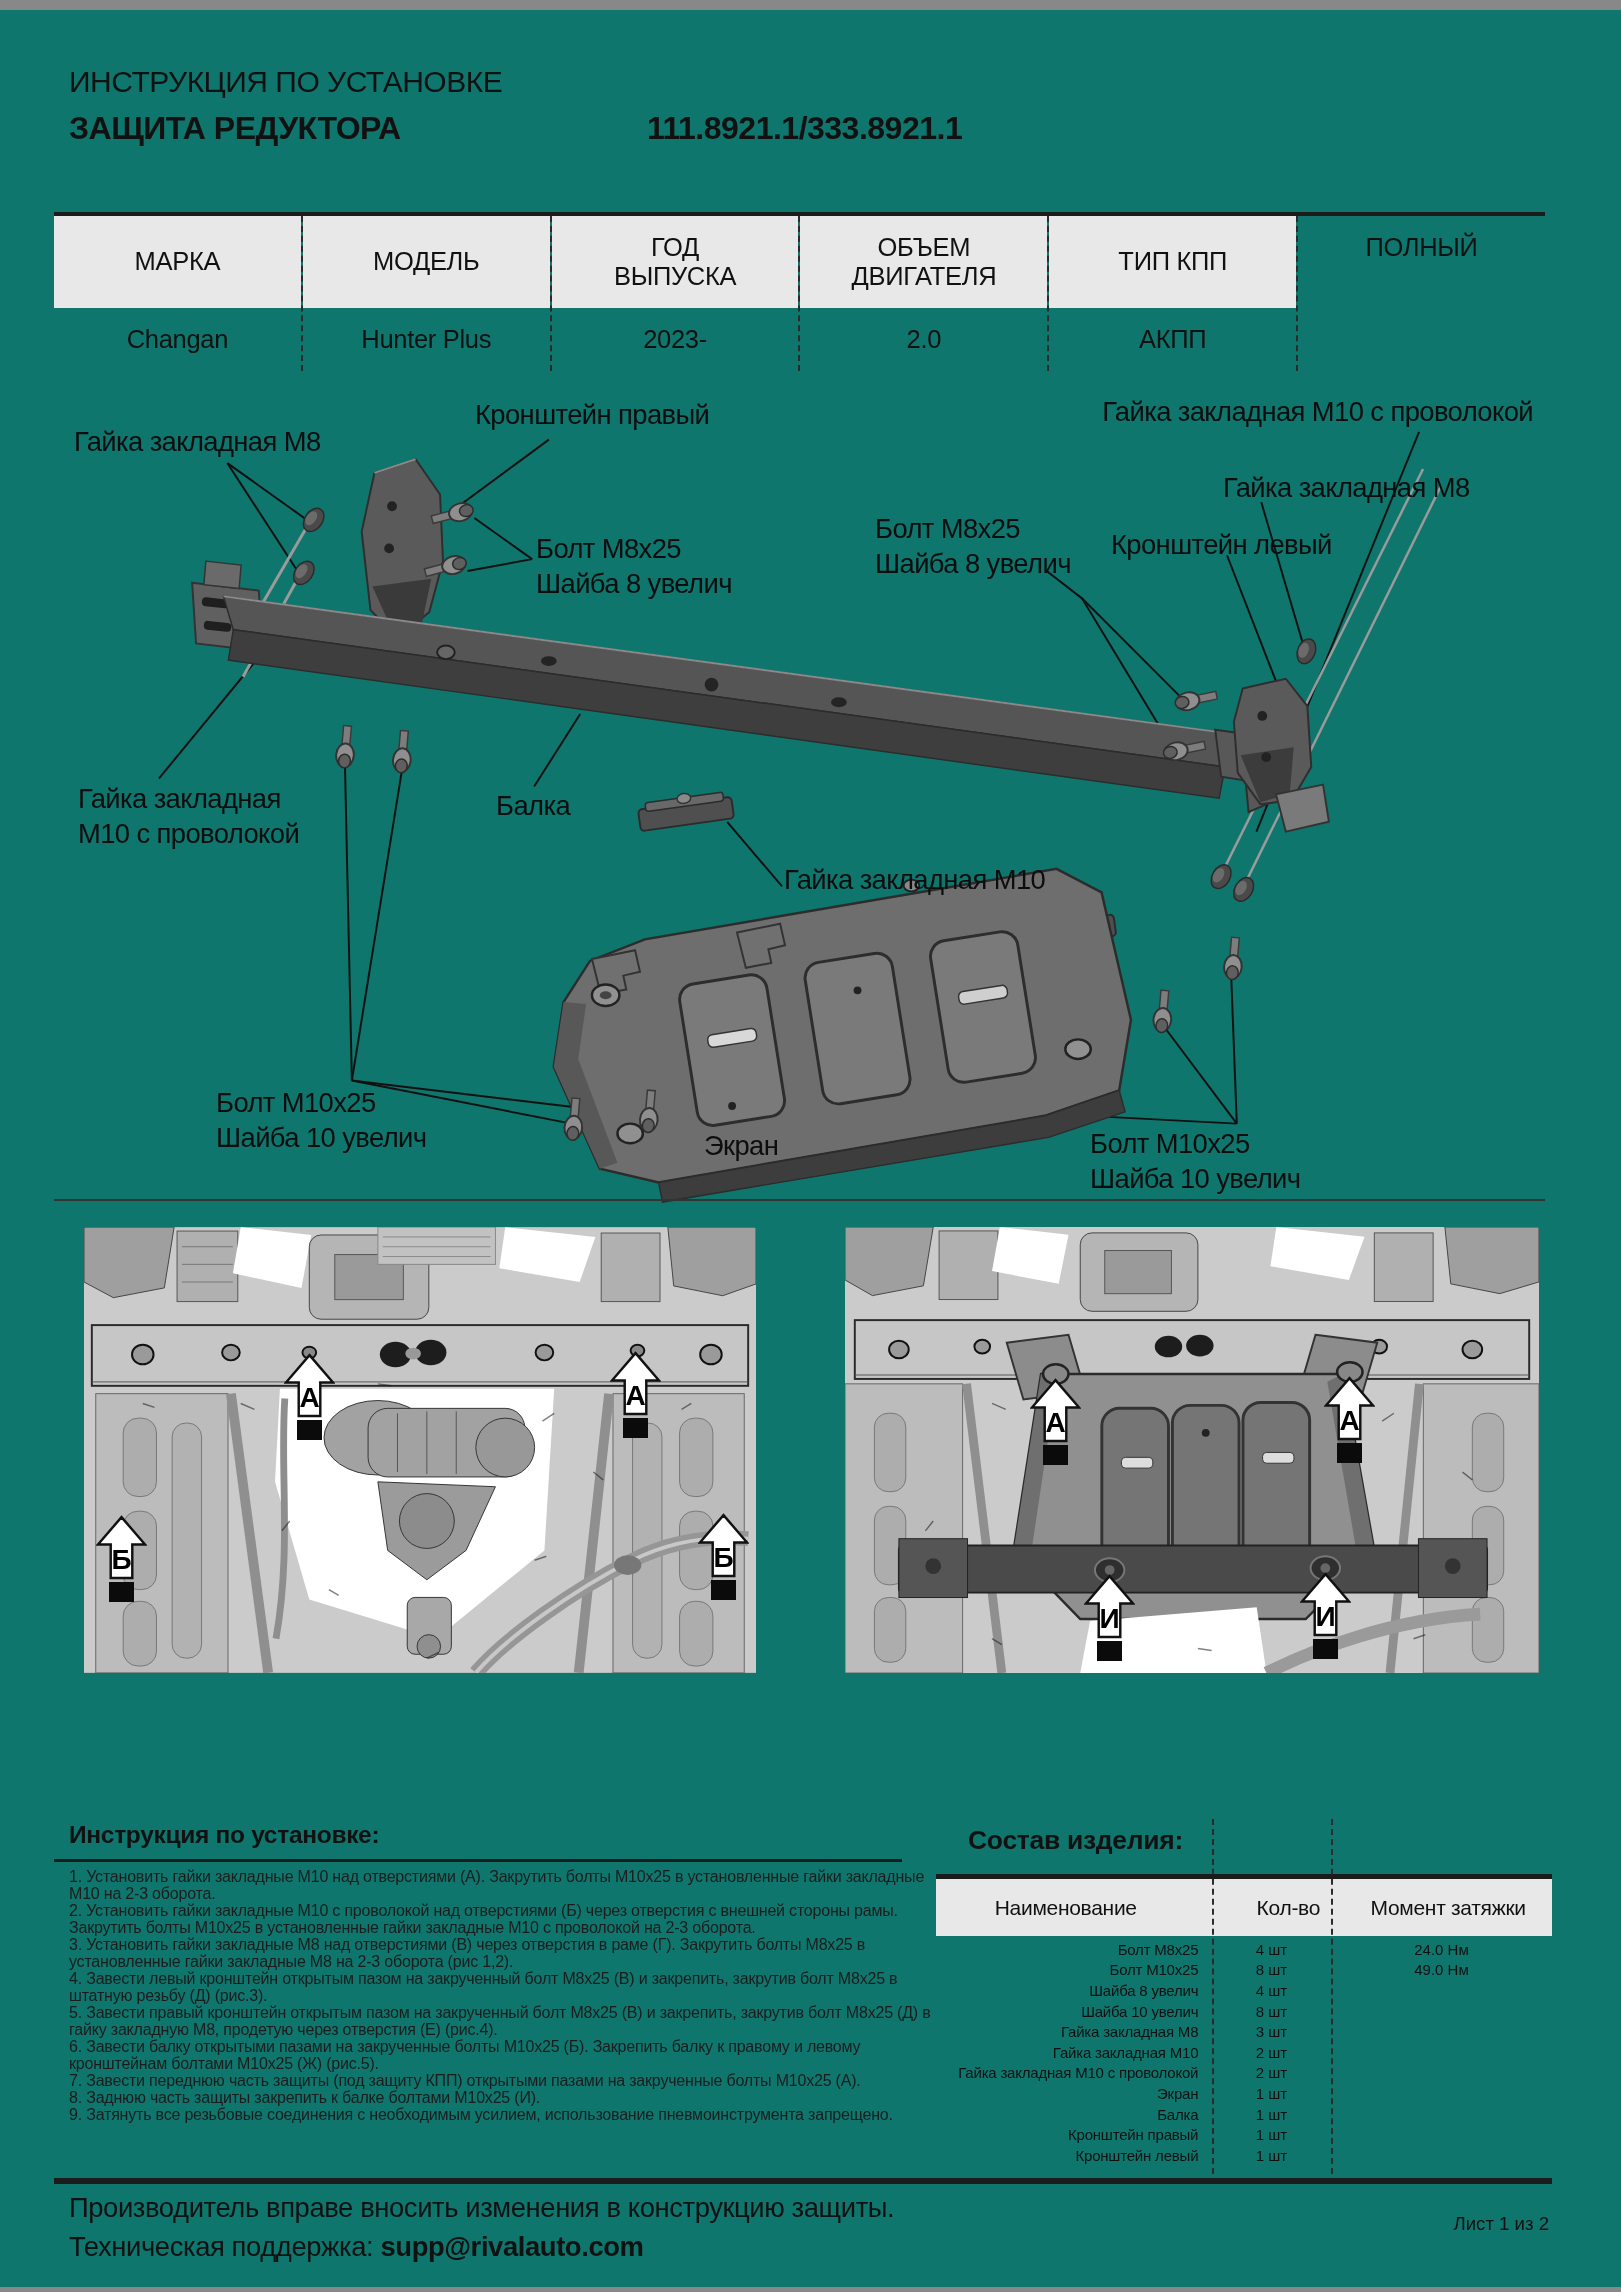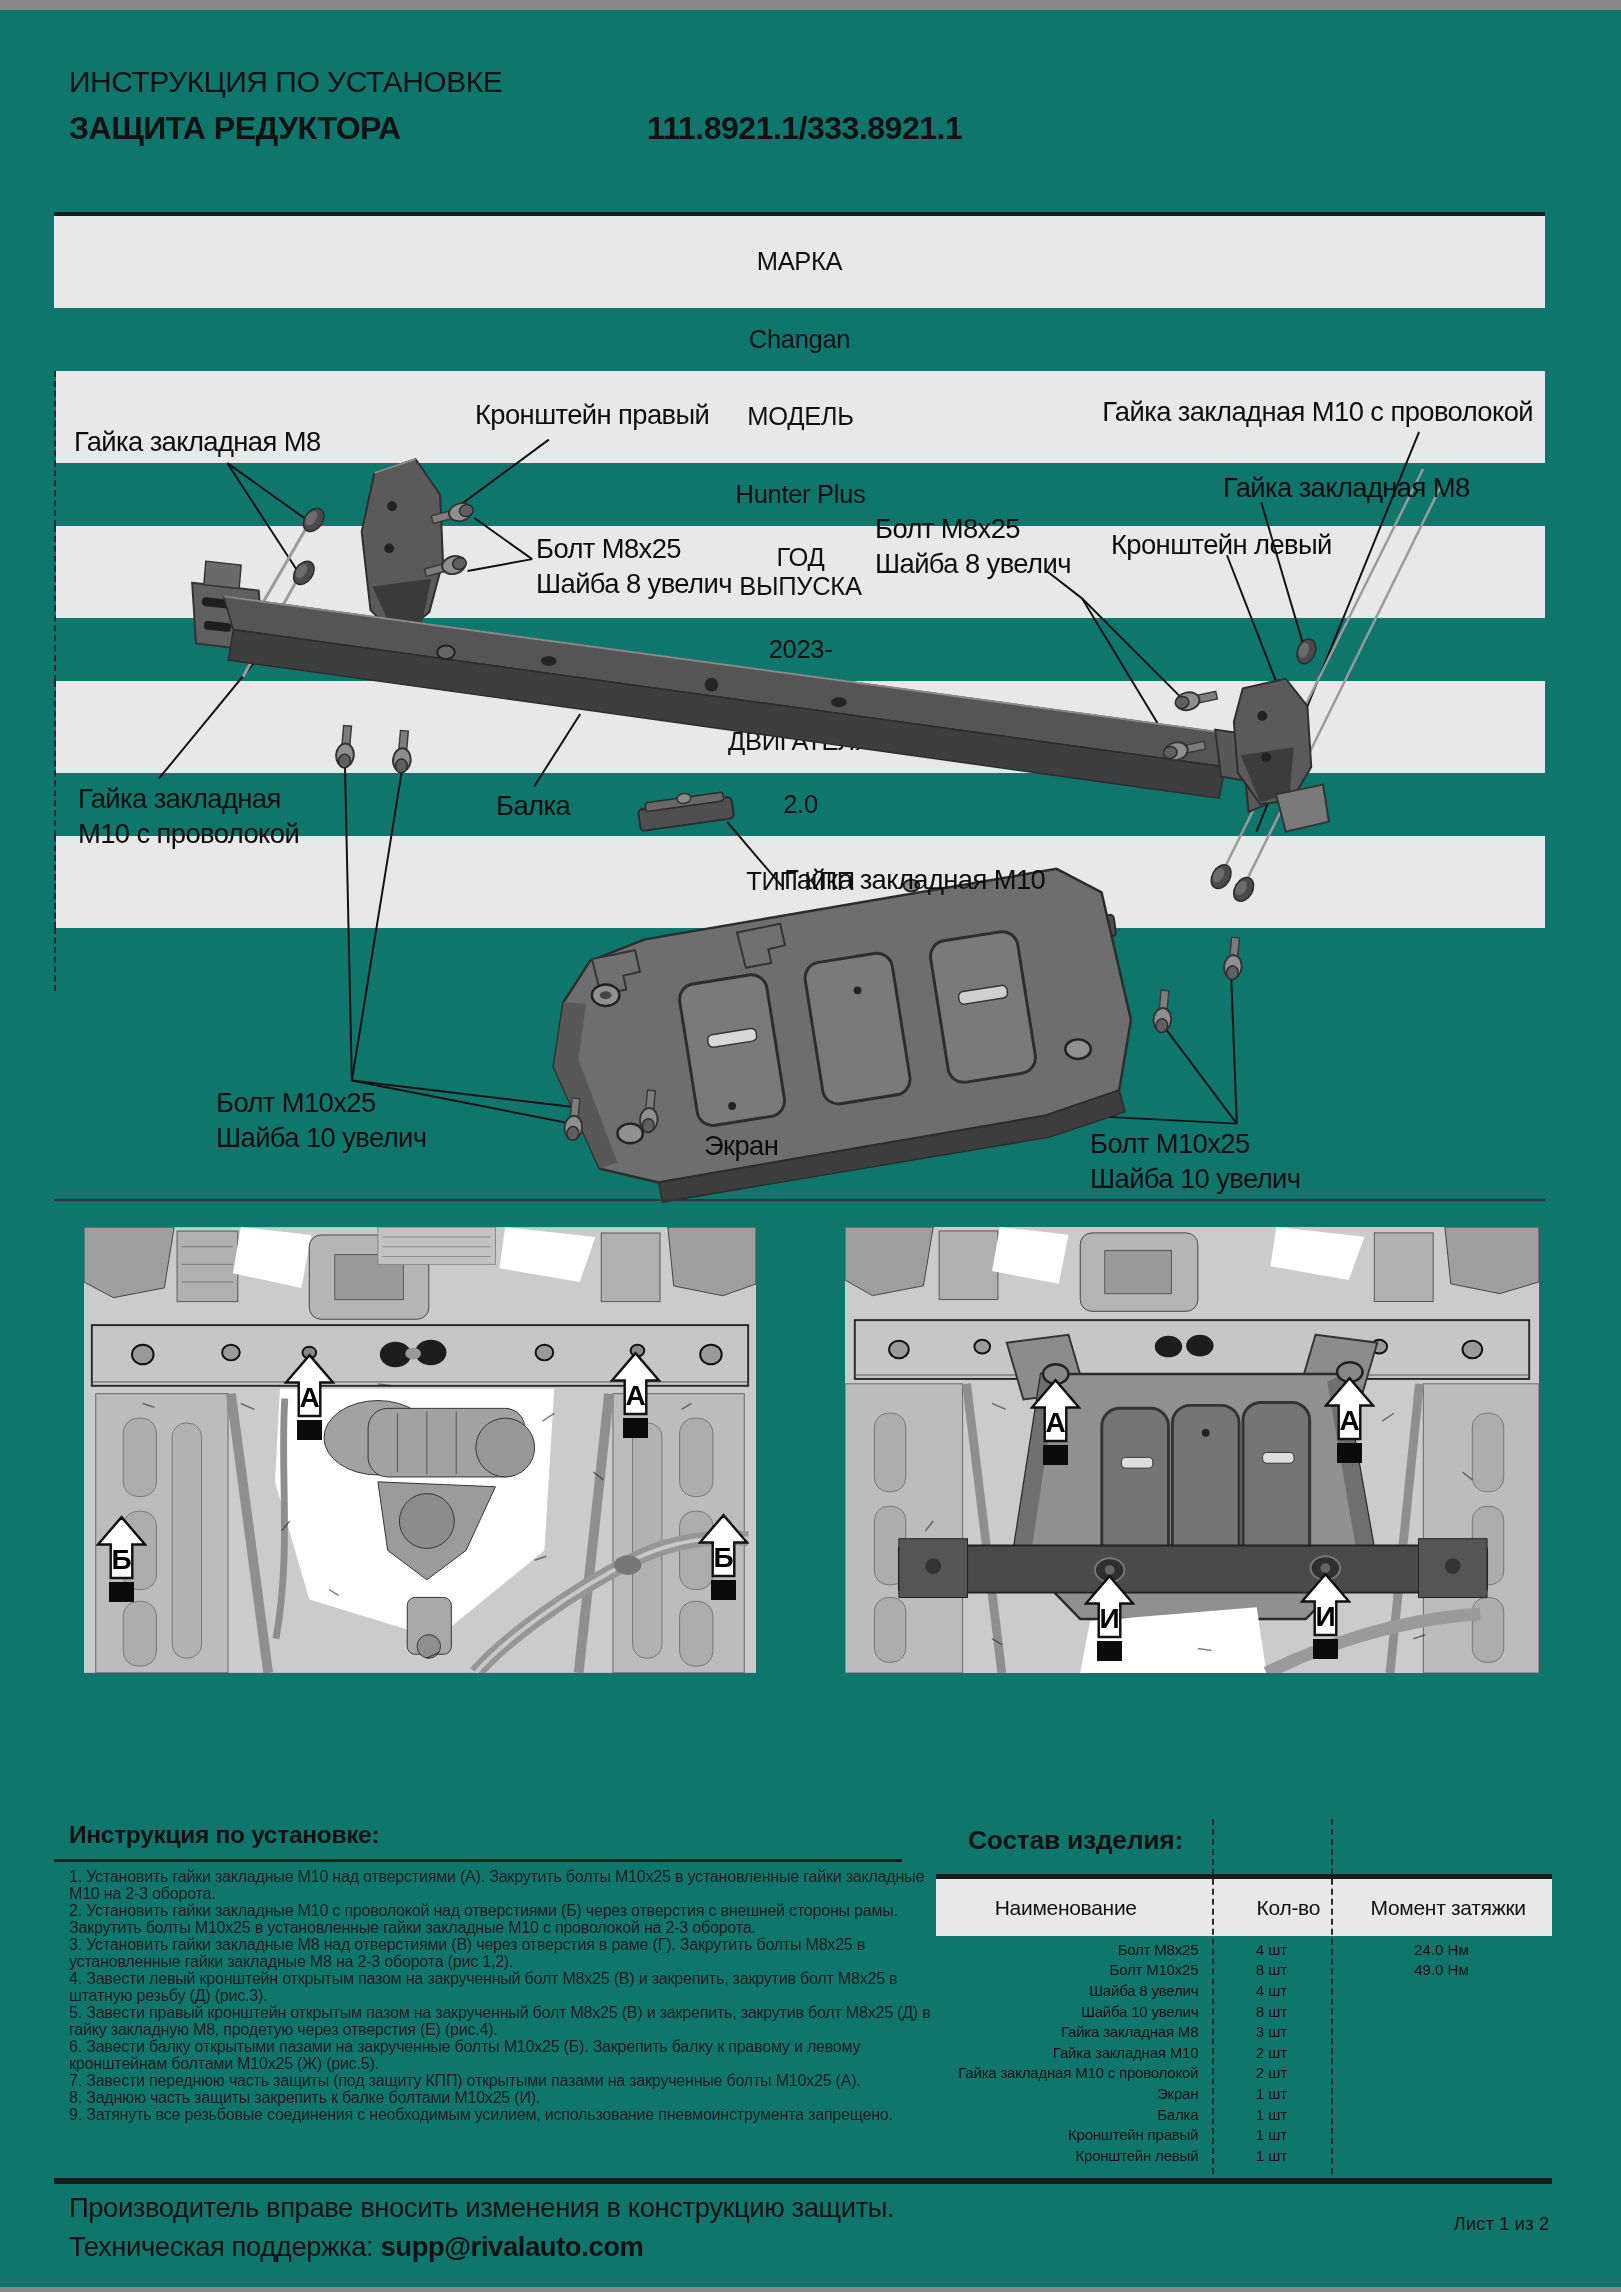--- a/index.html
+++ b/index.html
@@ -4,21 +4,21 @@
 <style>
   html,body{margin:0;padding:0;background:#888;}
   .page{position:relative;width:1621px;height:2277px;background:#0f766e;margin:10px auto;
         font-family:"Liberation Sans", sans-serif;color:#111;overflow:hidden;}
   .abs{position:absolute;}
   
   .title1{left:69px;top:55px;font-size:30px;letter-spacing:-0.5px;}
   .title2{left:69px;top:100px;font-size:32px;font-weight:bold;letter-spacing:-0.5px;}
   .partnum{left:647px;top:100px;font-size:32px;font-weight:bold;letter-spacing:-0.5px;}
   
-  .spec{left:54px;top:202px;width:1491px;display:flex;border-top:4.9px solid #1b1b1b;flex-direction:column;}
+  .spec{left:54px;top:202px;width:1491px;display:flex;border-top:4.9px solid #1b1b1b;}
   .spec-col{flex:1;display:flex;flex-direction:column;}
   .spec-col + .spec-col{border-left:2px dashed #2b2b2b;}
   .spec-head{height:92px;background:#e8e8e8;display:flex;align-items:center;justify-content:center;
              font-size:25.5px;text-align:center;white-space:pre-line;line-height:1.15;letter-spacing:-0.3px;}
   .spec-val{height:63px;display:flex;align-items:center;justify-content:center;font-size:25.5px;letter-spacing:-0.3px;}
   
   .dlabel{position:absolute;font-size:27.4px;line-height:1.27;letter-spacing:-0.6px;color:#0d0d0d;white-space:pre-line;}
   
   .marker{position:absolute;width:51px;}
   .marker svg{display:block;}
@@ -74,20 +74,21 @@
 ВЫПУСКА</div>
       <div class="spec-val">2023-</div>
     </div>
     <div class="spec-col">
       <div class="spec-head">ОБЪЕМ
 ДВИГАТЕЛЯ</div>
       <div class="spec-val">2.0</div>
     </div>
     <div class="spec-col">
       <div class="spec-head">ТИП КПП</div>
+      <div class="spec-val">АКПП</div>
     </div>
     <div class="spec-col">
       <div class="spec-val">ПОЛНЫЙ</div>
     </div>
   </div>
 
   <svg class="abs" style="left:0;top:361px" width="1621" height="833" viewBox="0 368 1654 850">
     <defs>
       <g id="boltL">
         <rect x="-30" y="-4" width="22" height="8" fill="#7d7d7d" stroke="#3a3a3a" stroke-width="1.5"></rect>

